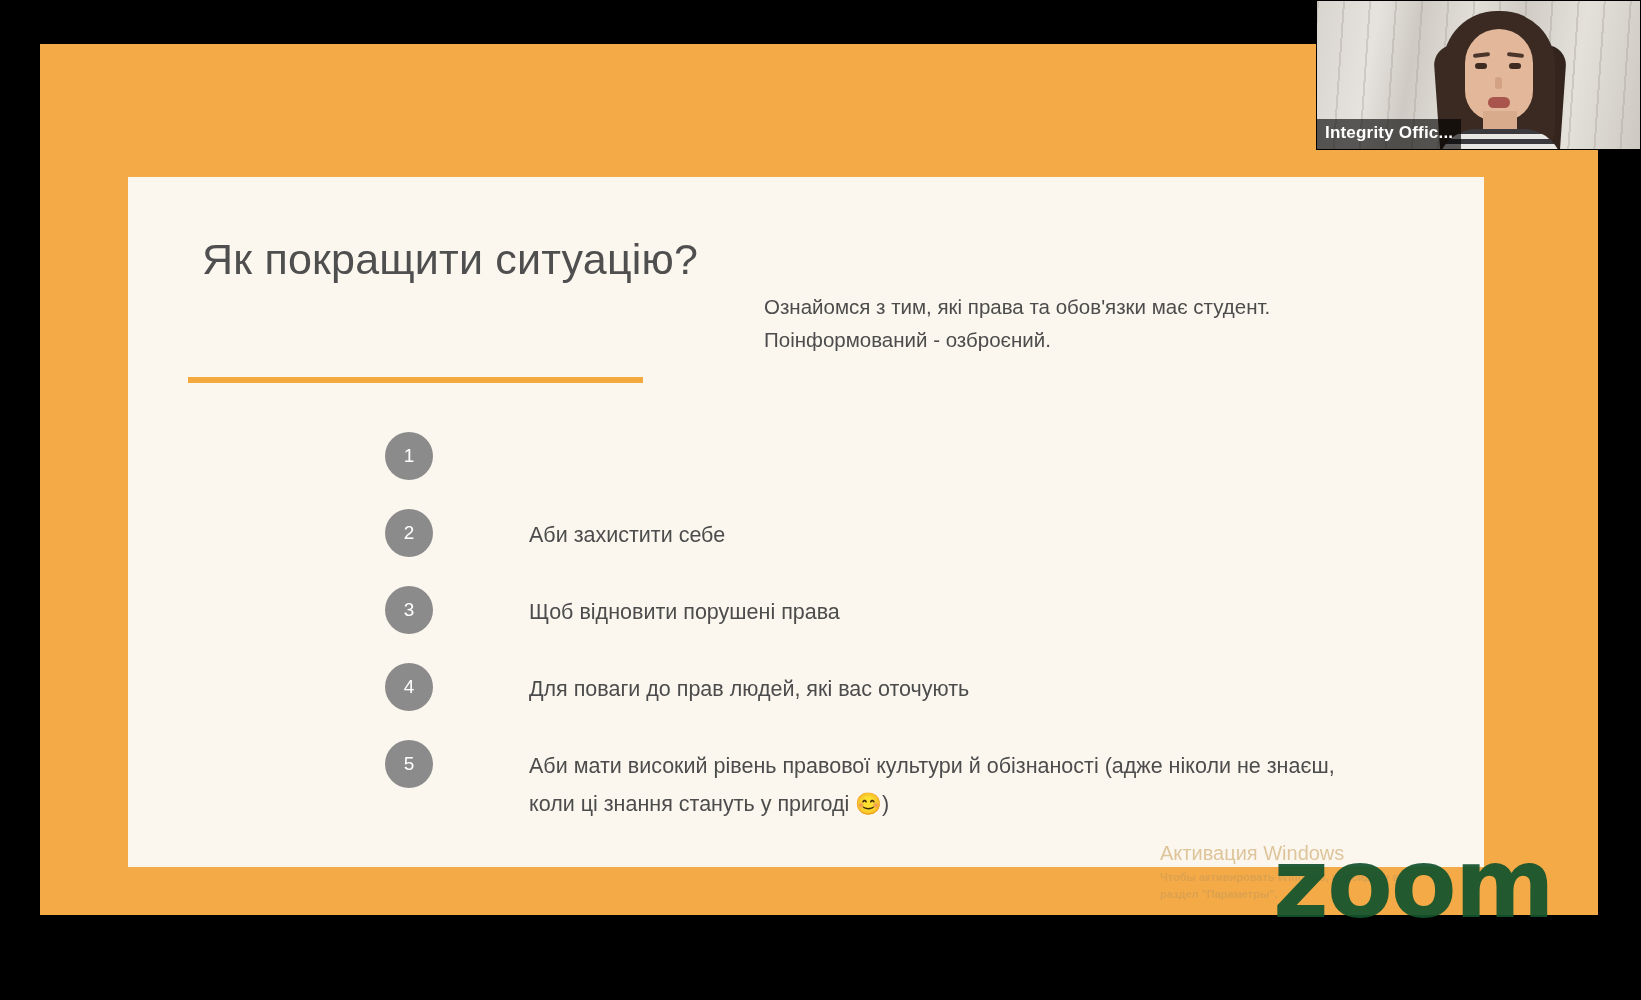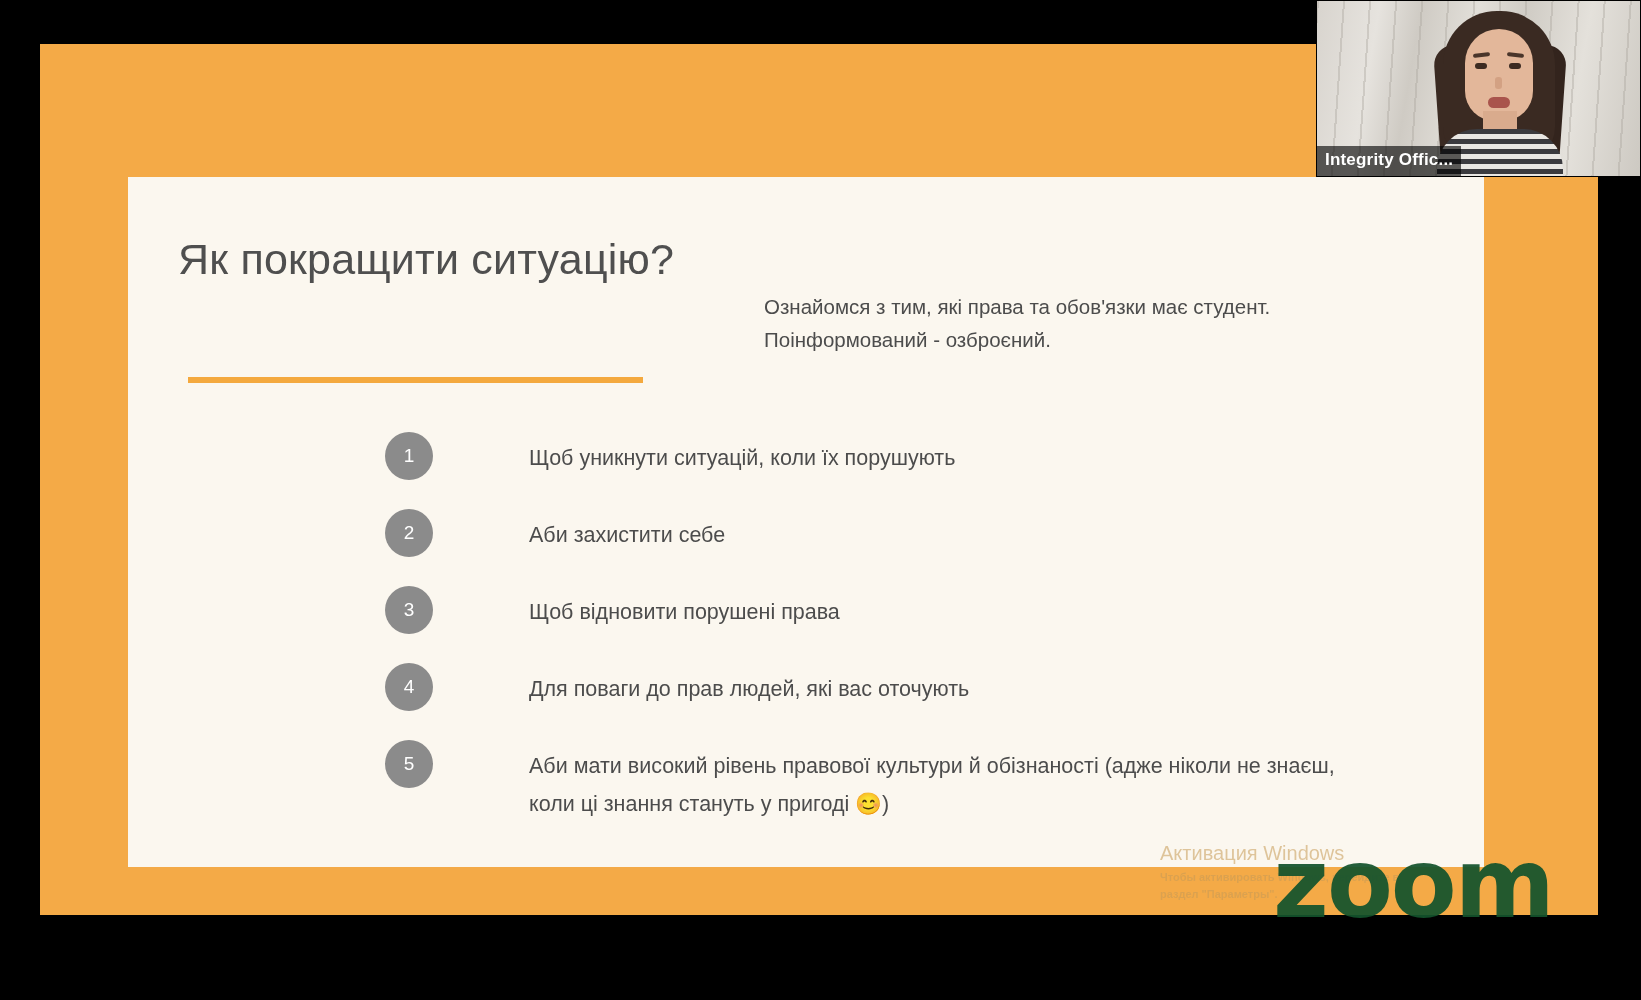--- a/index.html
+++ b/index.html
@@ -53,21 +53,21 @@
 
   #slide-card {
     position: absolute;
     left: 88px; top: 133px;
     width: 1356px; height: 690px;
     background: #fbf7ef;
   }
 
   .slide-title {
     position: absolute;
-    left: 50px; top: 52px;
+    left: 74px; top: 52px;
     width: 520px;
     font-size: 43px;
     line-height: 1.42;
     color: #4f4f4f;
     font-weight: 400;
     letter-spacing: 0.2px;
   }
   .title-rule {
     position: absolute;
     left: 60px; top: 200px;
@@ -156,21 +156,21 @@
     position: absolute;
     left: 1598px; top: 0;
     width: 43px; height: 1000px;
     background: #000;
   }
 
   
   #video-tile {
     position: absolute;
     left: 1316px; top: 0;
-    width: 325px; height: 177px;
+    width: 325px; height: 150px;
     overflow: hidden;
     background: #c9c5be;
     border: 1px solid #000;
   }
   .vid-bg {
     position: absolute; inset: 0;
     background: linear-gradient(100deg,
       #d8d4ce 0%, #e6e3de 18%, #cfcbc4 30%,
       #e2dfd9 46%, #d0ccc5 60%, #e4e1db 78%, #cdc9c2 100%);
   }
@@ -289,21 +289,20 @@
 
         <div class="slide-title">Як покращити ситуацію?</div>
         <div class="title-rule"></div>
 
         <div class="right-body">Ознайомся з тим, які права та обов'язки має студент. Поінформований - озброєний.</div>
 
         <div id="list">
 
           <div class="row" style="top:0px;">
             <div class="bullet">1</div>
-            <div class="row-text">Щоб уникнути ситуацій, коли їх порушують</div>
           </div>
 
           <div class="row" style="top:77px;">
             <div class="bullet">2</div>
             <div class="row-text">Аби захистити себе</div>
           </div>
 
           <div class="row" style="top:154px;">
             <div class="bullet">3</div>
             <div class="row-text">Щоб відновити порушені права</div>

